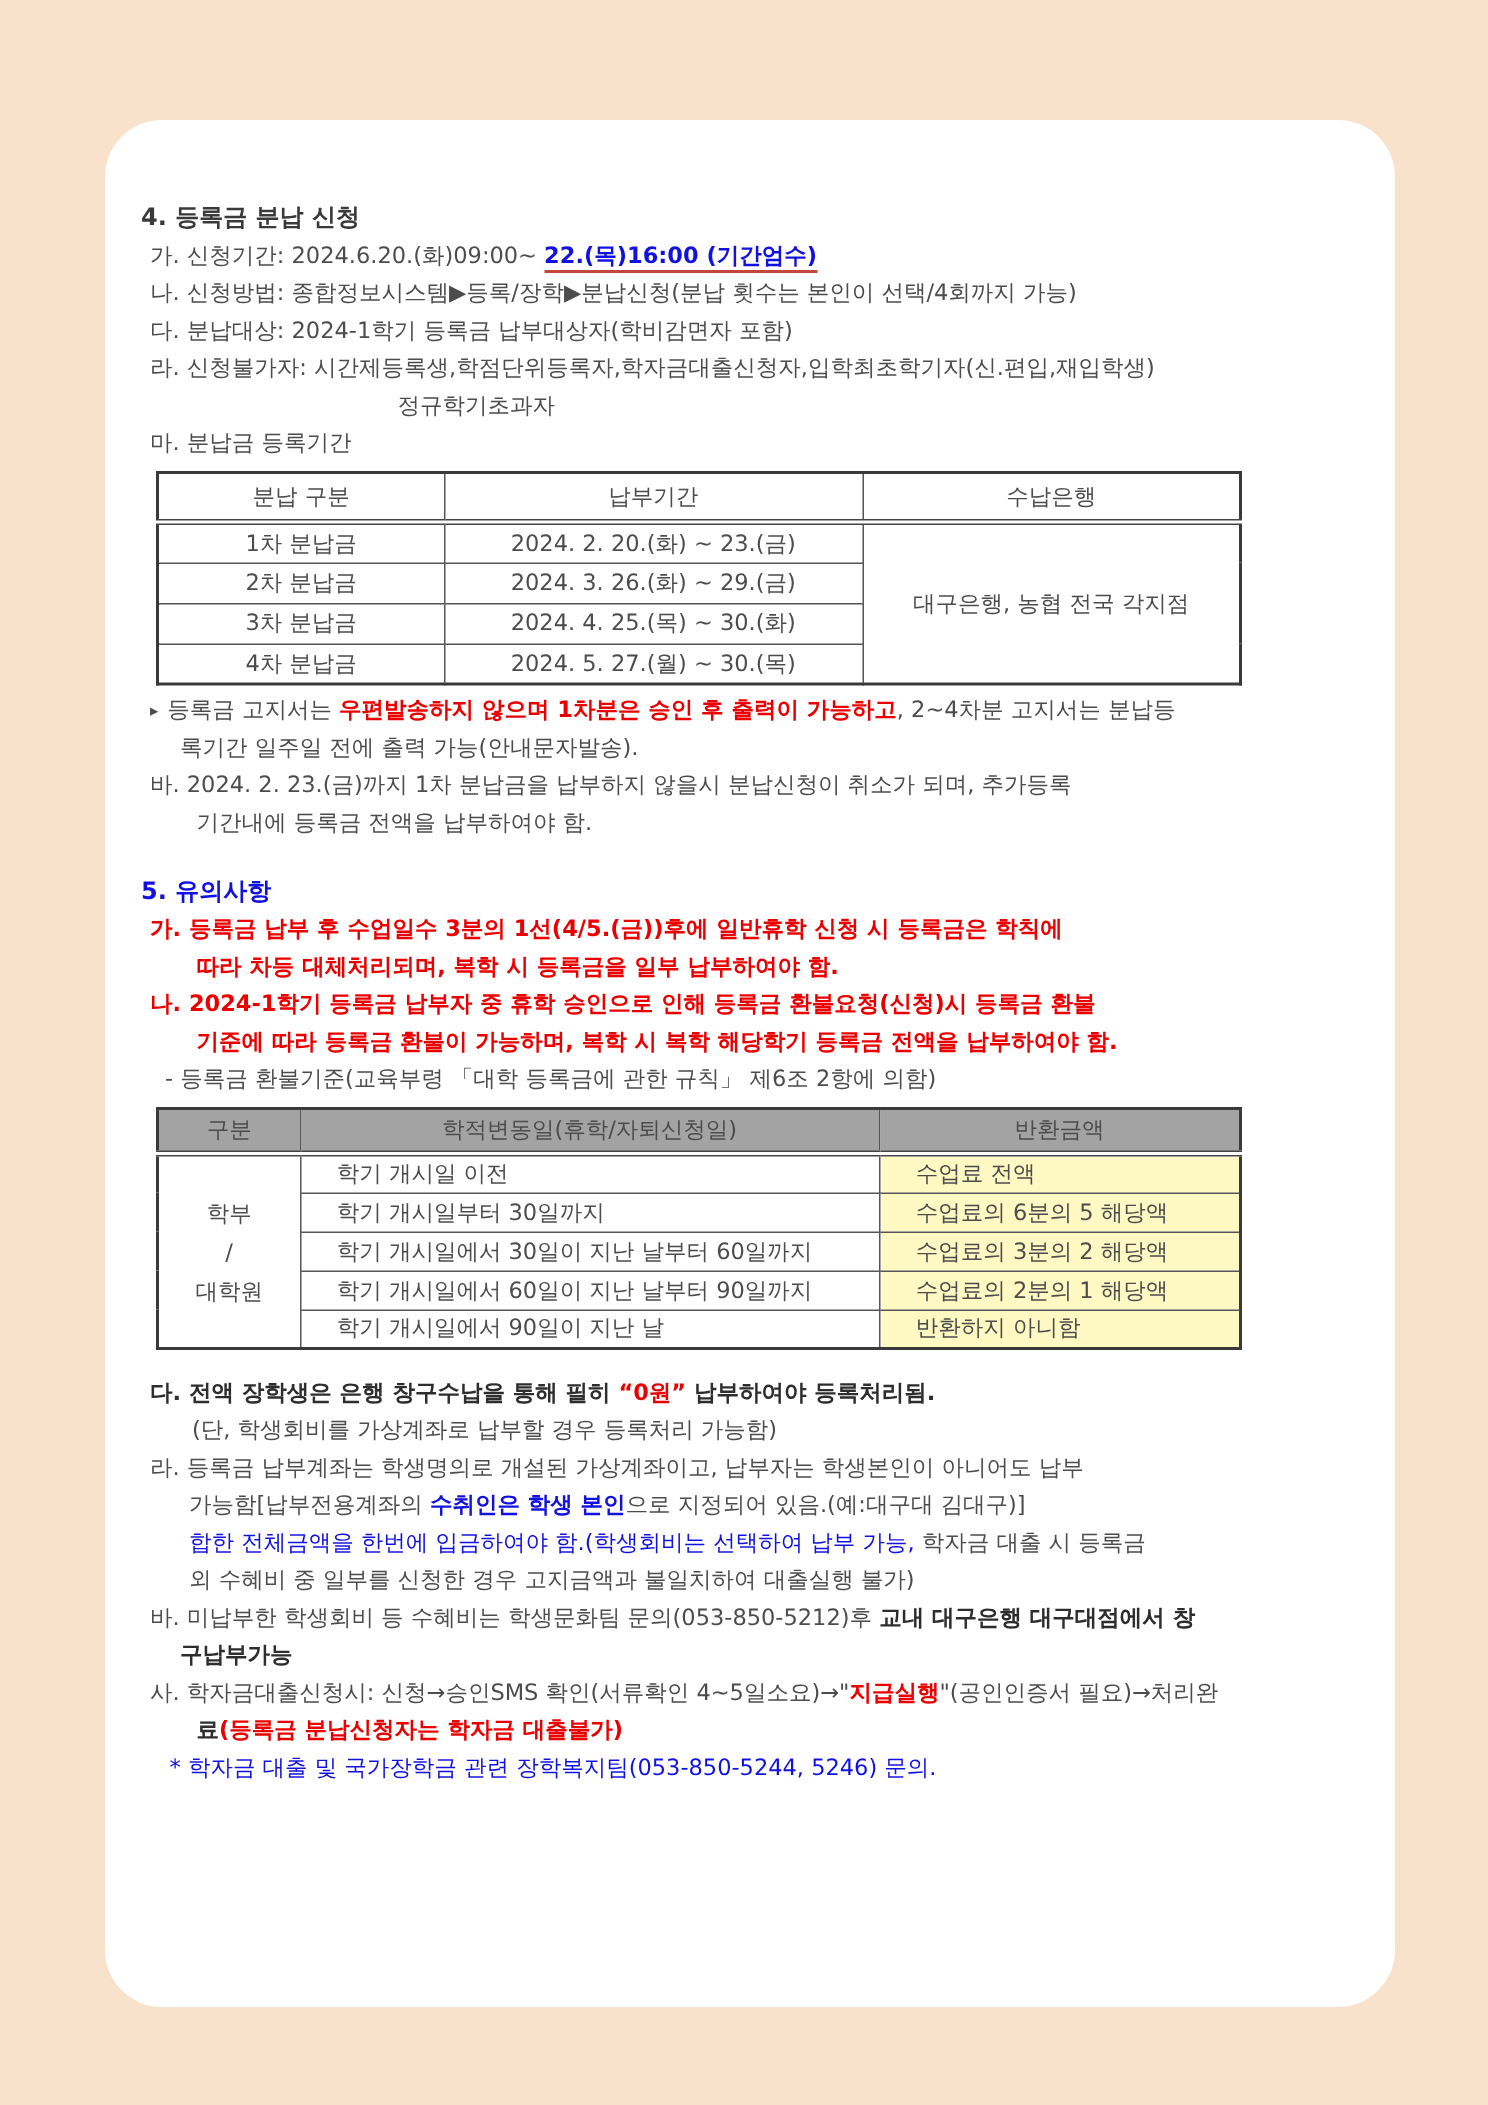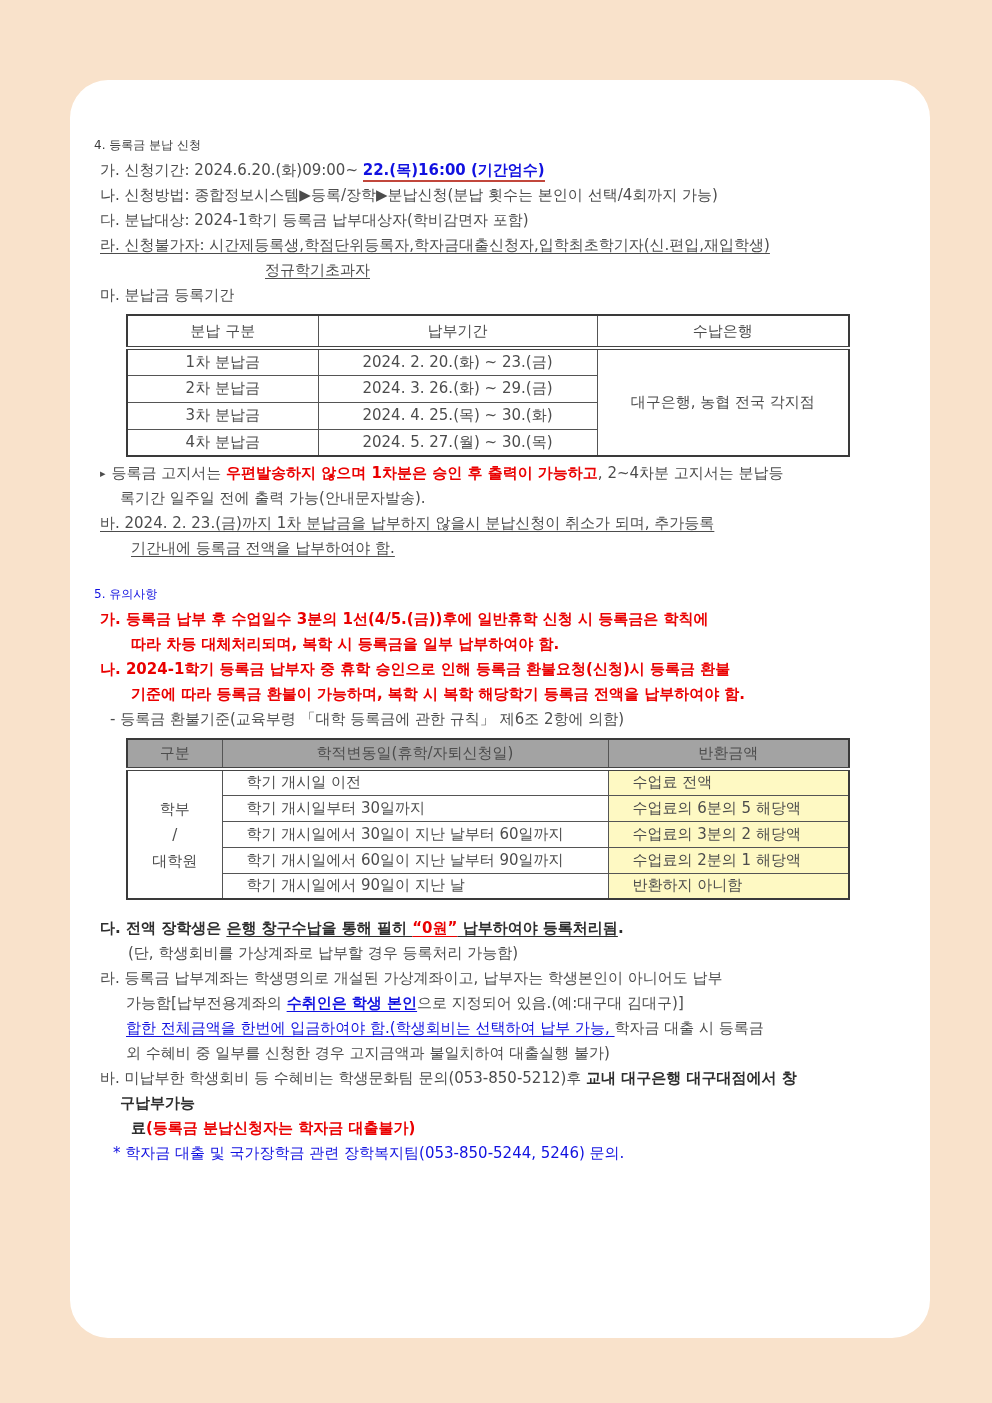--- a/index.html
+++ b/index.html
@@ -11,34 +11,34 @@
     overflow:hidden;
   }
   .card {
     position:absolute; left:70px; top:80px;
     width:860px; height:1258px;
     background:#ffffff; border-radius:38px;
     padding:52px 24px 0 24px;
     overflow:hidden;
   }
   .line { font-size:15px; line-height:25px; color:#4c4c4c; white-space:nowrap; }
-  .sec-title { font-size:12px; font-weight:normal; color:#3a3a3a; }
+  .sec-title { font-size:16px; font-weight:bold; color:#3a3a3a; }
   .sec-title.blue { color:#1111e0; }
   .b   { font-weight:bold; color:#2d2d2d; }
   .rb  { font-weight:bold; color:#ea0000; }
   .bl  { color:#1111e0; }
   .blb { color:#1111e0; font-weight:bold; }
-  .u   { text-decoration:underline; text-underline-offset:3px;text-align:right; }
+  .u   { text-underline-offset:3px;text-align:right; }
   .ru  { border-bottom:2px solid #c2473c; padding-bottom:1px; }
   .marker { font-size:11px; color:#4c4c4c; margin-right:6px; vertical-align:1px; }
   .pl6{padding-left:6px} .pl11{padding-left:11px} .pl16{padding-left:16px}
   .pl19{padding-left:19px} .pl26{padding-left:26px} .pl32{padding-left:32px}
   .pl34{padding-left:34px} .pl37{padding-left:37px} .pl171{padding-left:171px}
   .mt4{margin-top:4px} .mt10{margin-top:10px} .mt20{margin-top:20px} .mt22{margin-top:16px}
-  table { border-collapse:collapse; margin-left:32px; table-layout:fixed; border:2px solid #3a3a3a; }
+  table { border-collapse:collapse; margin-left:10px; table-layout:fixed; border:2px solid #3a3a3a; }
   td { border:1px solid #555; font-size:15px; color:#4c4c4c; overflow:hidden; white-space:nowrap; }
   .t1 { width:722px; margin-top:6px; }
   .t1 td { text-align:center; height:27px; }
   .t1 tr.hdr td { height:33px; border-bottom:4px double #444; }
   .t2 { width:722px; margin-top:6px; }
   .t2 td { height:26px; padding:0 24px; text-align:left; }
   .t2 tr.hdr td { height:30px; text-align:center; background:#a3a3a3; border-bottom:4px double #444; padding:0; }
   .t2 td.gray { background:#fef9c3; }
   .t2 td.group { text-align:center; padding:0; }
   .t2 td.group span { display:block; line-height:26px; }
@@ -192,20 +192,23 @@
   </div>
   <div class="line pl32">
     <span>외 수혜비 중 일부를 신청한 경우 고지금액과 불일치하여 대출실행 불가)</span>
   </div>
   <div class="line pl6">
     <span>바. 미납부한 학생회비 등 수혜비는 학생문화팀 문의(053-850-5212)후 </span><span class="b">교내 대구은행 대구대점에서 창</span>
   </div>
   <div class="line pl26">
     <span class="b">구납부가능</span>
   </div>
+  <div class="line pl6">
+    <span>사. 학자금대출신청시: 신청→승인SMS 확인(서류확인 4~5일소요)→"</span><span class="rb">지급실행</span><span>"(공인인증서 필요)→처리완</span>
+  </div>
   <div class="line pl37">
     <span class="b">료</span><span class="rb">(등록금 분납신청자는 학자금 대출불가)</span>
   </div>
   <div class="line pl19">
     <span class="bl">* 학자금 대출 및 국가장학금 관련 장학복지팀(053-850-5244, 5246) 문의.</span>
   </div>
 
 </div>
 
 </body></html>

